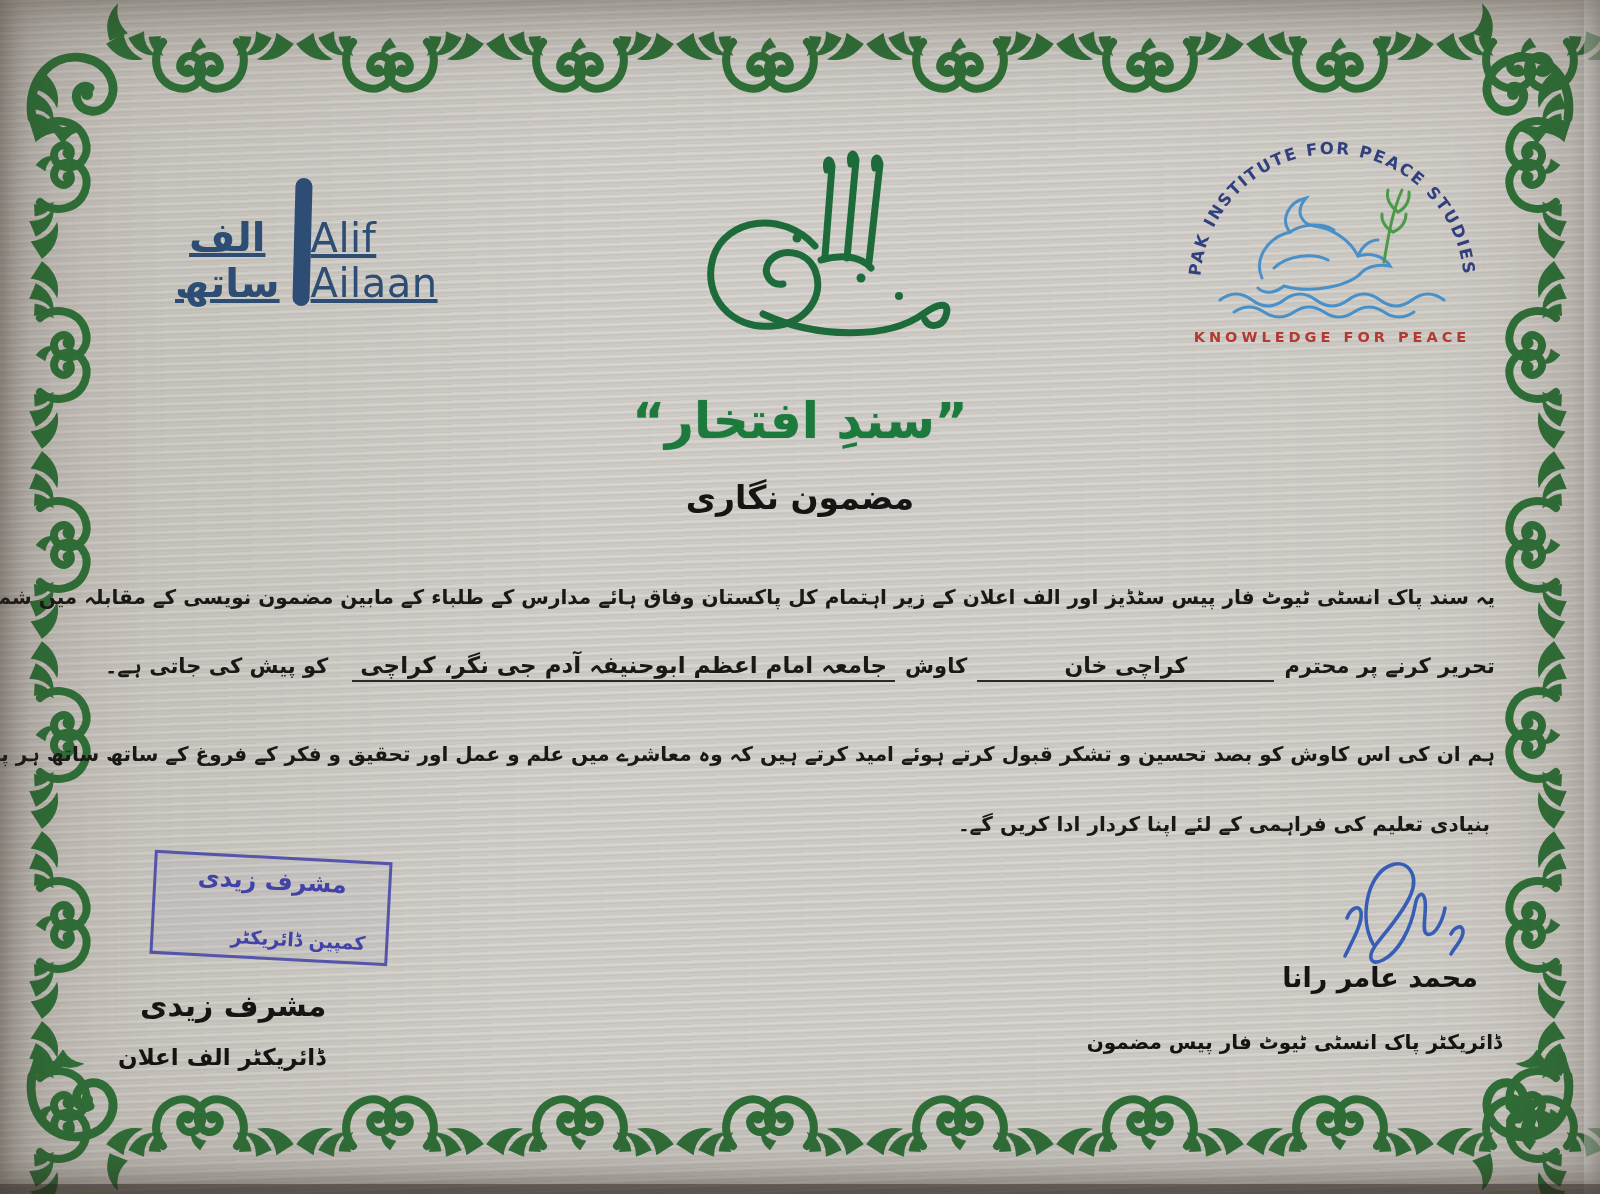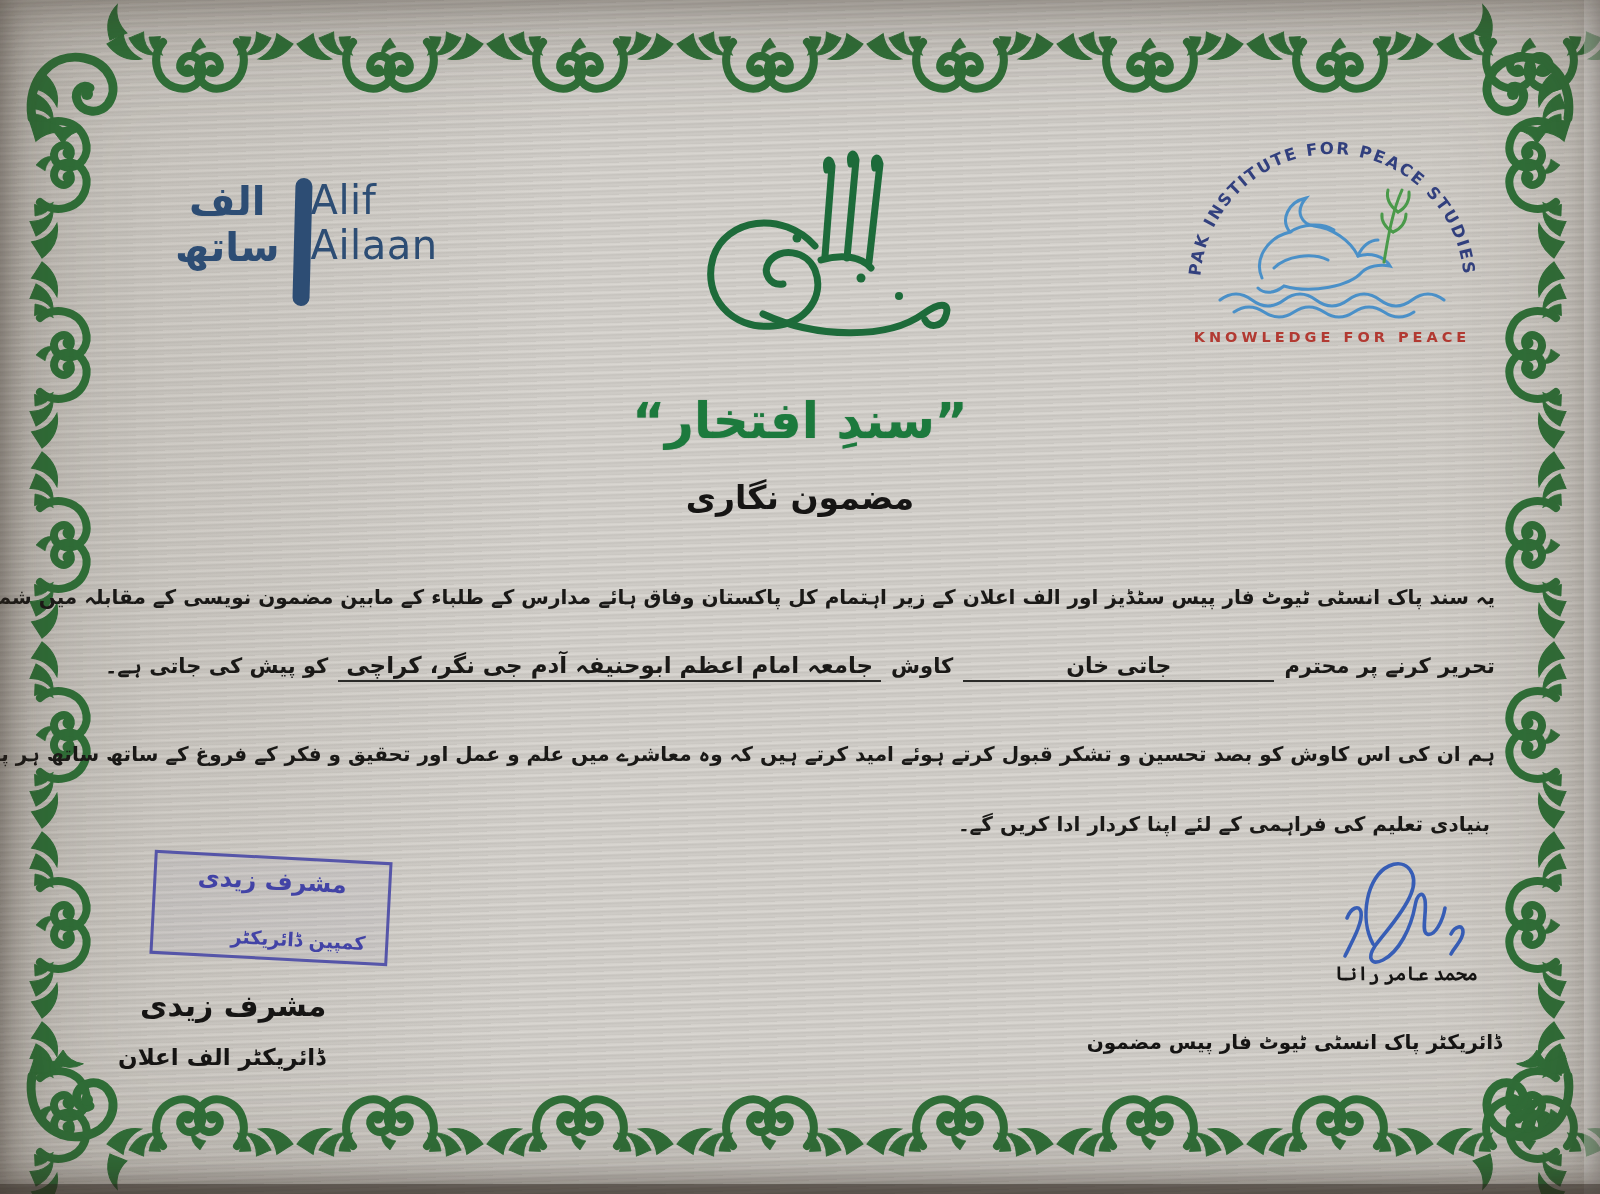--- a/index.html
+++ b/index.html
@@ -21,22 +21,22 @@
                inset 10px 10px 40px rgba(50,42,34,.22);
   }
   .photo-edge-right{position:absolute;top:0;right:0;width:16px;height:100%;
     background:rgba(255,255,255,.45);pointer-events:none;}
   .photo-edge-bottom{position:absolute;left:0;bottom:0;width:100%;height:10px;
     background:rgba(35,28,22,.45);pointer-events:none;}
 
   .border-svg{position:absolute;inset:0;width:1600px;height:1194px;}
 
   
-  .alif-logo{position:absolute;left:175px;top:178px;display:flex;align-items:flex-start;
-    color:#2d4d74;direction:ltr;}
+  .alif-logo{position:absolute;left:175px;top:178px;display:flex;align-items:flex-end;
+    color:#2d4d74;direction:ltr;text-decoration:underline;}
   .alif-urdu{font-size:40px;font-weight:700;line-height:1.15;text-align:center;
     margin-right:14px;}
   .alif-bar{width:17px;height:128px;background:#2d4d74;border-radius:9px;
     transform:rotate(1.5deg);}
   .alif-latin{font-size:40px;line-height:1.12;letter-spacing:.5px;}
 
   .bismillah{position:absolute;left:655px;top:128px;width:300px;height:220px;}
 
   .pips-logo{position:absolute;left:1162px;top:128px;width:340px;height:235px;}
 
@@ -53,37 +53,37 @@
   .body-1{top:585px;}
   .body-2{top:742px;}
   .body-3{top:812px;text-align:right;right:110px;left:auto;width:560px;}
 
   .fill-line{position:absolute;top:652px;left:105px;right:105px;direction:rtl;
      display:flex;align-items:flex-end;gap:10px;font-size:21px;font-weight:700;color:#1a1917;}
   .fill-line .lbl{padding-bottom:4px;white-space:nowrap;}
   .blank{border-bottom:2.5px solid #2a2a28;text-align:center;padding:0 8px 2px 8px;
      font-size:22px;white-space:nowrap;}
   .blank.name{flex:1.1;}
-  .blank.inst{flex:1.8;font-size:23px;}
+  .blank.inst{flex:1.8;font-size:23px;margin-left:14px;}
 
   
   .stamp{position:absolute;left:152px;top:856px;width:238px;height:104px;
      border:3.5px solid rgba(66,66,164,.85);color:#4243a6;transform:rotate(3deg);
      display:flex;flex-direction:column;justify-content:space-between;align-items:center;
      padding:8px 6px;box-sizing:border-box;direction:rtl;font-weight:700;
      background:rgba(66,66,164,.03);}
   .stamp .s1{font-size:24px;}
   .stamp .s2{font-size:19px;align-self:flex-start;margin-right:14px;}
 
   .sig-ink{position:absolute;left:1255px;top:848px;width:220px;height:150px;}
 
   .signer{position:absolute;direction:rtl;color:#161514;font-weight:700;white-space:nowrap;}
   .sl-name{left:140px;top:988px;font-size:30px;}
   .sl-title{left:118px;top:1044px;font-size:23px;}
-  .sr-name{right:122px;top:962px;font-size:19px;font-family:Liberation Serif, serif;}
+  .sr-name{right:122px;top:962px;font-size:27px;}
   .sr-title{right:98px;top:1030px;font-size:20px;}
 </style>
 </head>
 <body>
 
 <div class="page">
 
   <svg class="border-svg" viewBox="0 0 1600 1194" aria-hidden="true">
     <defs>
       <path id="leaf" d="M0 0 Q12 -16 30 -13 Q16 -6 14 9 Q5 3 0 0 Z"></path>
@@ -210,21 +210,21 @@
   </svg>
 
   <div class="uc certificate-subtitle">مضمون نگاری</div>
   <div class="uc certificate-title">”سندِ افتخار“</div>
 
   <div class="body-line body-1">یہ سند پاک انسٹی ٹیوٹ فار پیس سٹڈیز اور الف اعلان کے زیر اہتمام کل پاکستان وفاق ہائے مدارس کے طلباء کے مابین مضمون نویسی کے مقابلہ میں شمولیت اور تحقیق و دلائل سے مزین مضمون</div>
 
   <div class="fill-line">
     <span class="lbl">تحریر کرنے پر محترم</span>
     <span class="blank name">
-      <span>جاتی خان</span>
+      <span>کراچی خان</span>
     </span>
     <span class="lbl">کاوش</span>
     <span class="blank inst">
       <span>جامعہ امام اعظم ابوحنیفہ آدم جی نگر، کراچی</span>
     </span>
     <span class="lbl">کو پیش کی جاتی ہے۔</span>
   </div>
 
   <div class="body-line body-2">ہم ان کی اس کاوش کو بصد تحسین و تشکر قبول کرتے ہوئے امید کرتے ہیں کہ وہ معاشرے میں علم و عمل اور تحقیق و فکر کے فروغ کے ساتھ ساتھ ہر پاکستانی بچے کے لئے معیاری اور</div>
   <div class="body-line body-3">بنیادی تعلیم کی فراہمی کے لئے اپنا کردار ادا کریں گے۔</div>

